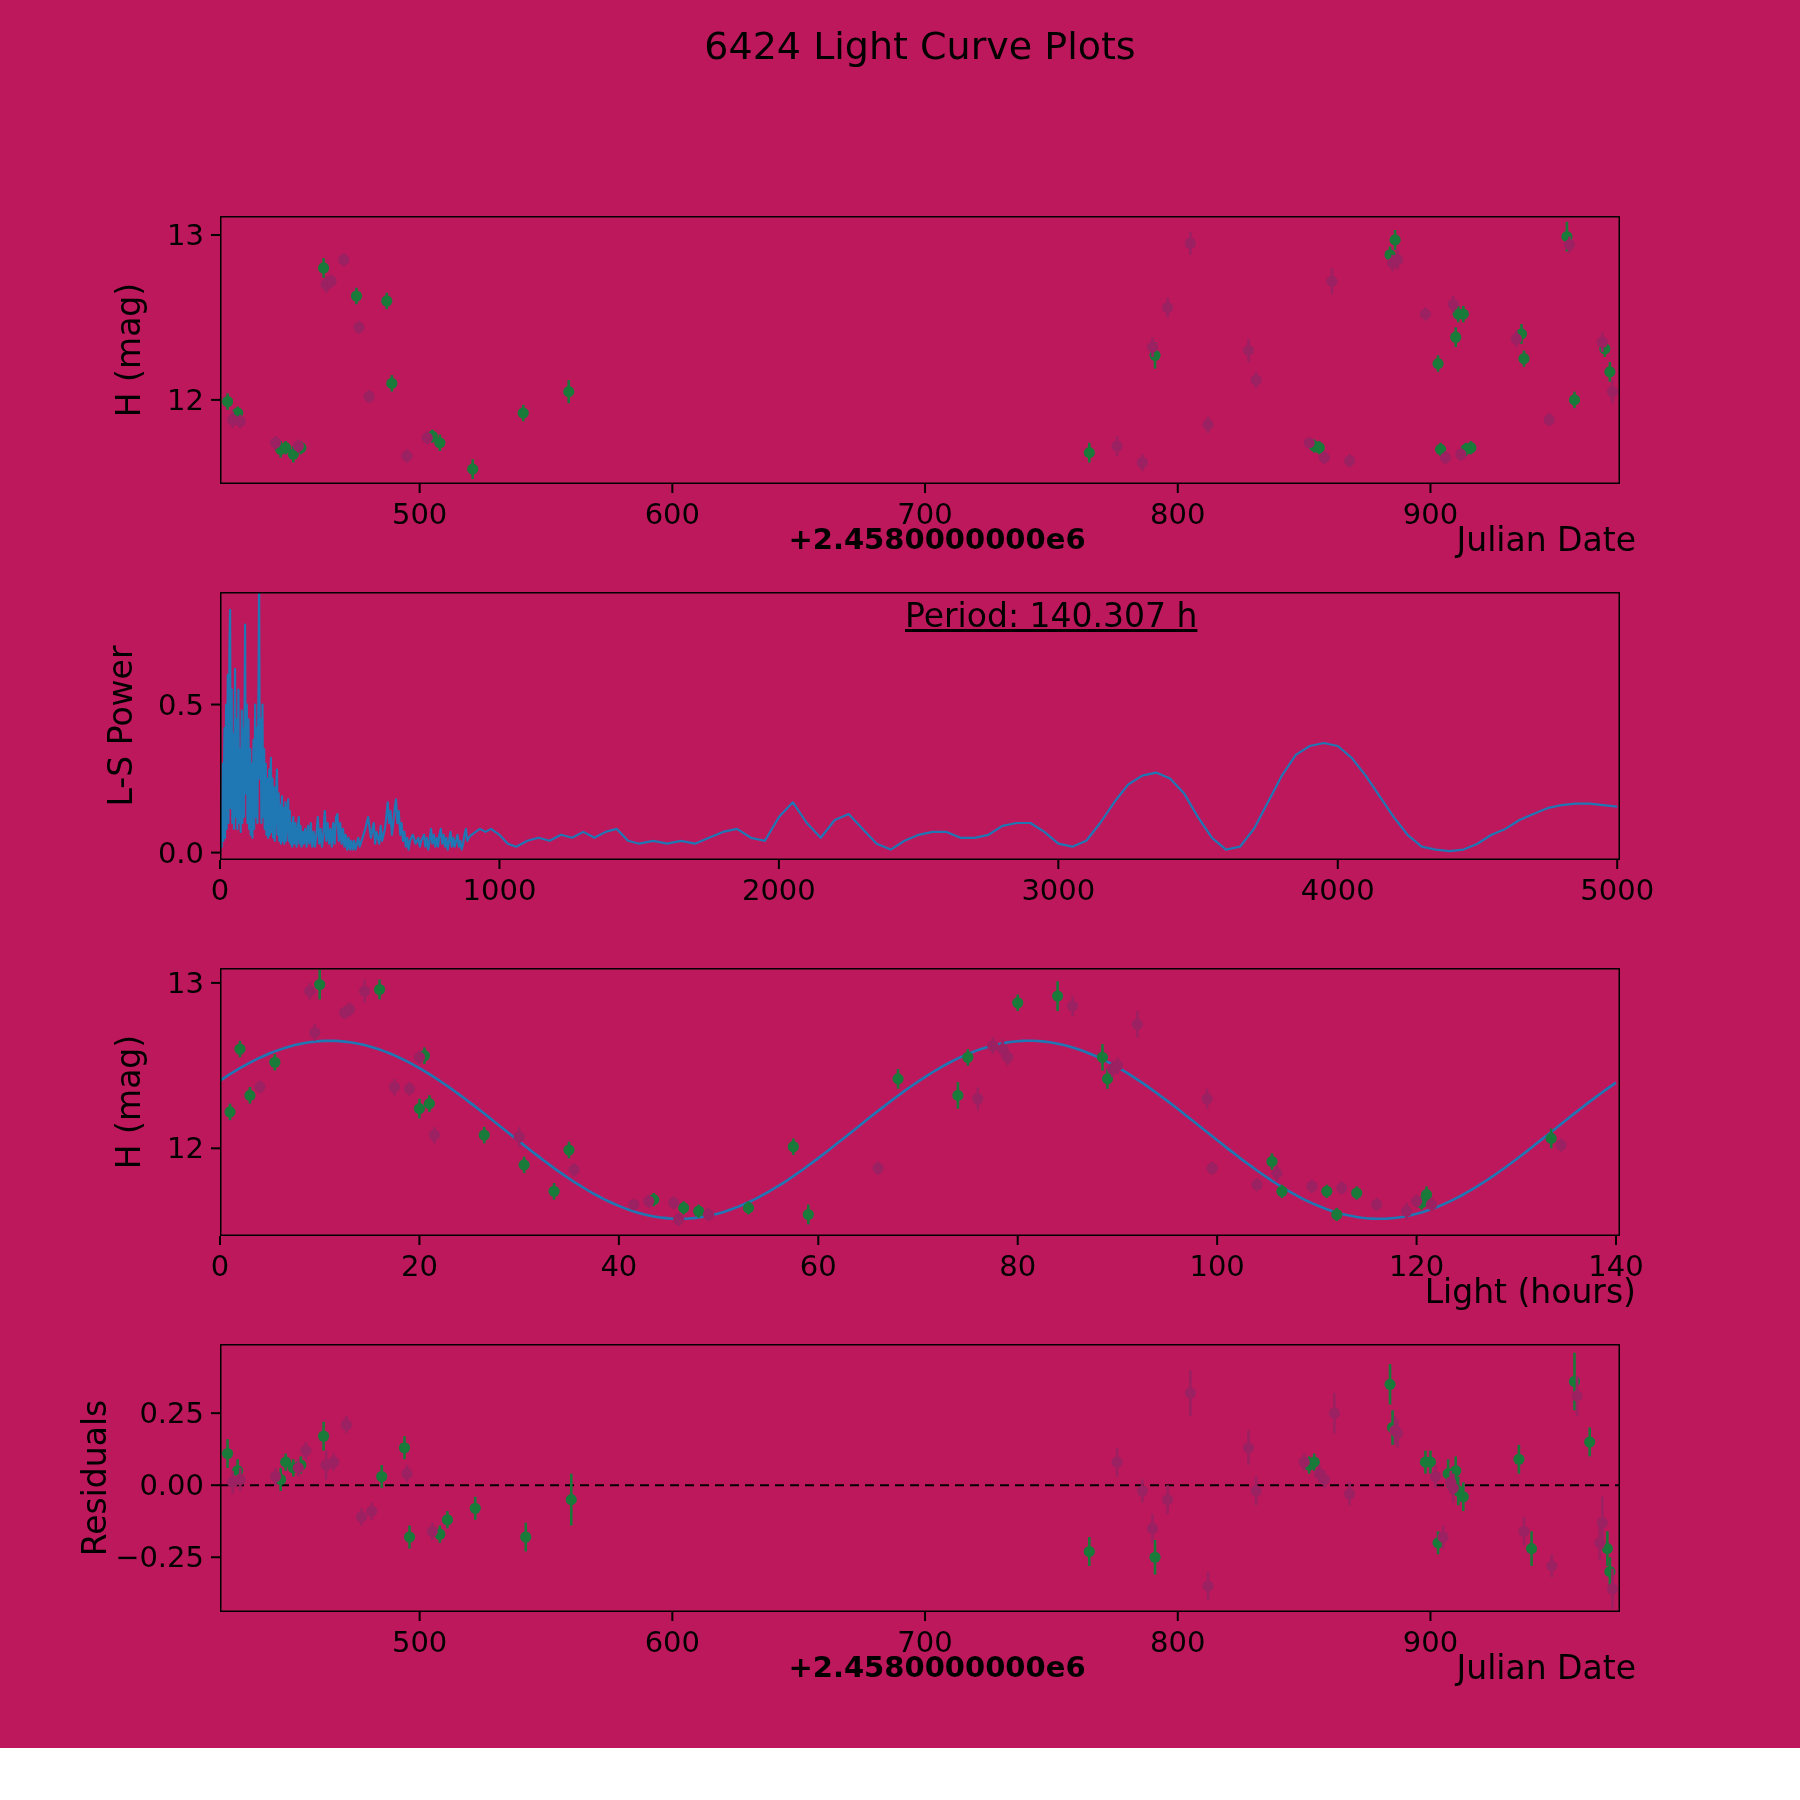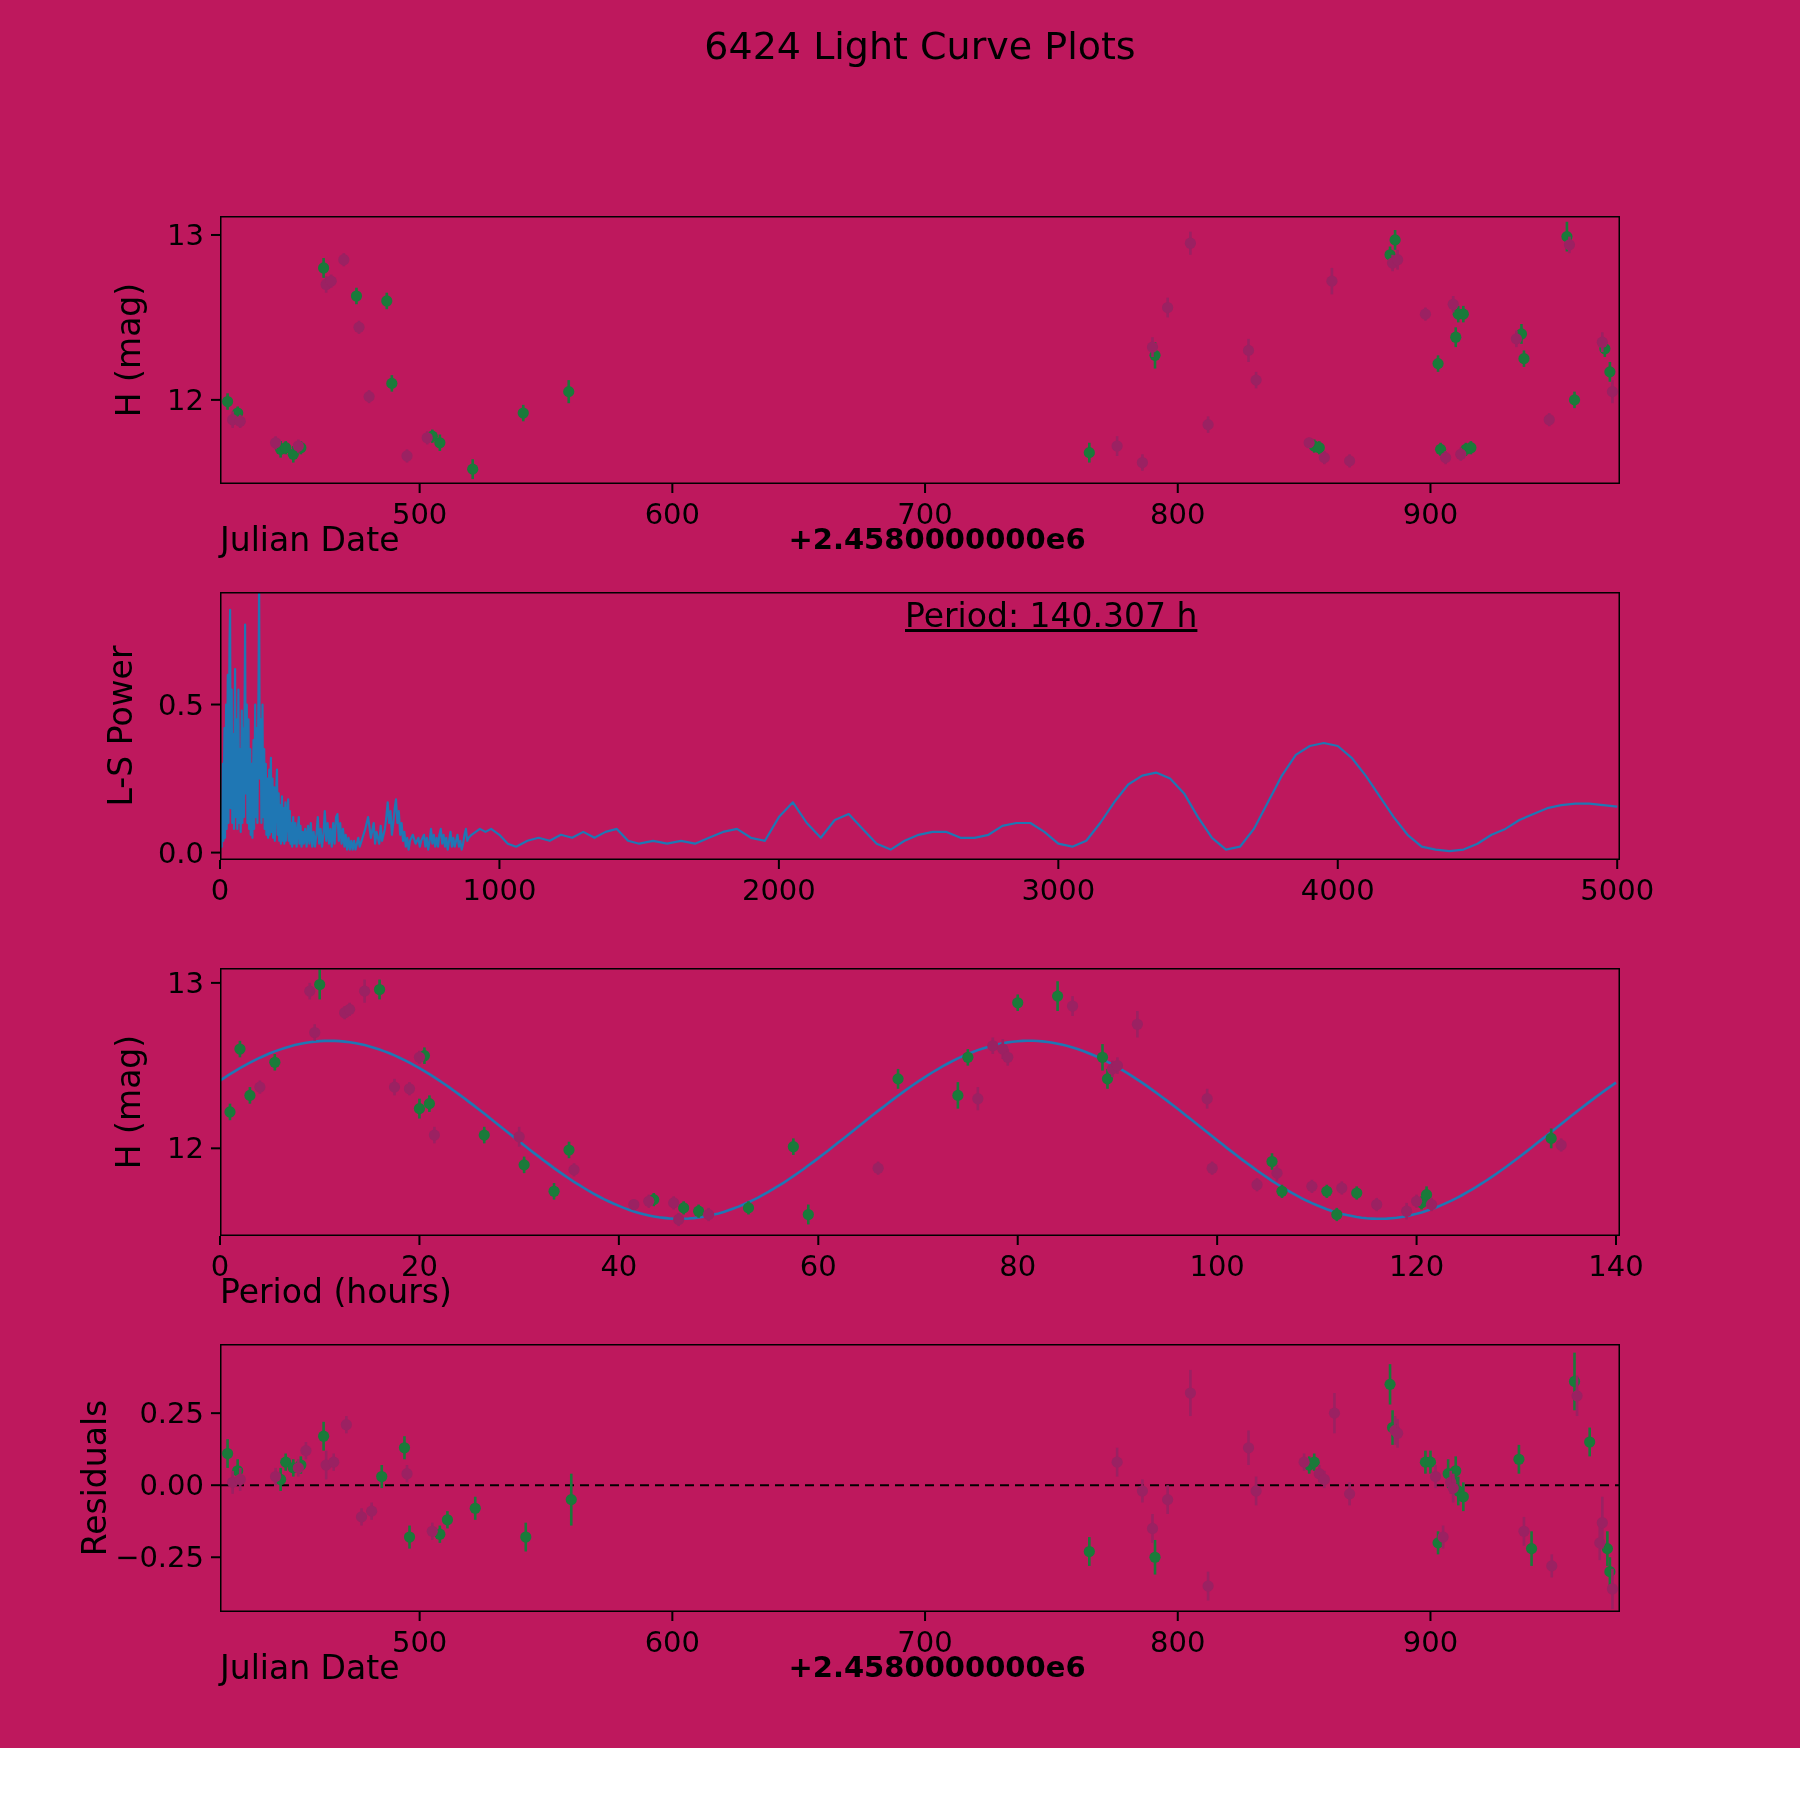--- a/index.html
+++ b/index.html
@@ -1,21 +1,21 @@
 <!DOCTYPE html>
 <html><head>
 <meta charset="utf-8">
 <style>
   html,body{margin:0;padding:0;background:#ffffff;}
   #figure{position:relative;width:1800px;height:1748px;background:#be185d;
           font-family:"DejaVu Sans","Liberation Sans",sans-serif;color:#000;overflow:hidden;}
   .plot{position:absolute;left:220px;overflow:visible;}
   .p1{top:216px;} .p2{top:592px;} .p3{top:968px;} .p4{top:1344px;}
   #title{position:absolute;left:220px;top:24px;width:1400px;text-align:center;font-size:38px;}
-  .xlabel{position:absolute;left:220px;width:1400px;text-align:left;font-size:33px;}
+  .xlabel{position:absolute;left:236px;width:1400px;text-align:right;font-size:33px;}
   .xl1{top:520px;} .xl2{top:896px;} .xl3{top:1272px;} .xl4{top:1648px;}
   .offset{position:absolute;left:237px;width:1400px;text-align:center;font-size:29px;font-weight:bold;}
   .of1{top:522px;} .of4{top:1650px;}
   .ylabel{position:absolute;transform:translate(-50%,-50%) rotate(-90deg);
           font-size:33px;white-space:nowrap;}
   .yl1{left:128px;top:350px;} .yl2{left:120px;top:726px;}
   .yl3{left:128px;top:1102px;} .yl4{left:94px;top:1478px;}
   #annotation{position:absolute;left:905px;top:596px;font-size:33px;white-space:nowrap;text-decoration:underline;}
   svg text{font-family:"DejaVu Sans","Liberation Sans",sans-serif;fill:#000;}
 </style>
@@ -388,21 +388,21 @@
       <line x1="1196.5811965811965" x2="1196.5811965811965" y1="268" y2="277" stroke="#000" stroke-width="2"></line>
       <text x="1196.5811965811965" y="308" text-anchor="middle" font-size="29">120</text>
       <line x1="1396.0113960113958" x2="1396.0113960113958" y1="268" y2="277" stroke="#000" stroke-width="2"></line>
       <text x="1396.0113960113958" y="308" text-anchor="middle" font-size="29">140</text>
       <line x1="-9" x2="0" y1="180.32098765432104" y2="180.32098765432104" stroke="#000" stroke-width="2"></line>
       <text x="-16" y="190.32098765432104" text-anchor="end" font-size="29">12</text>
       <line x1="-9" x2="0" y1="14.888888888888857" y2="14.888888888888857" stroke="#000" stroke-width="2"></line>
       <text x="-16" y="24.888888888888857" text-anchor="end" font-size="29">13</text>
       <rect x="0.75" y="0.75" width="1398.5" height="266.5" fill="none" stroke="#000" stroke-width="1.5"></rect>
     </svg>
-  <div class="xlabel xl3">Period (hours)</div>
+  <div class="xlabel xl3">Light (hours)</div>
 
   <svg class="plot p4" width="1400" height="268">
       <defs>
         <clipPath id="clip-residuals">
           <rect x="0" y="0" width="1400" height="268"></rect>
         </clipPath>
       </defs>
       <g clip-path="url(#clip-residuals)">
         <line x1="0" x2="1400" y1="141.2043010752688" y2="141.2043010752688" stroke="#000" stroke-width="2" stroke-dasharray="9 6"></line>
         <line x1="7.581227436823104" x2="7.581227436823104" y1="123.91397849462365" y2="95.09677419354838" stroke="#1a7a3a" stroke-width="2.6"></line>

